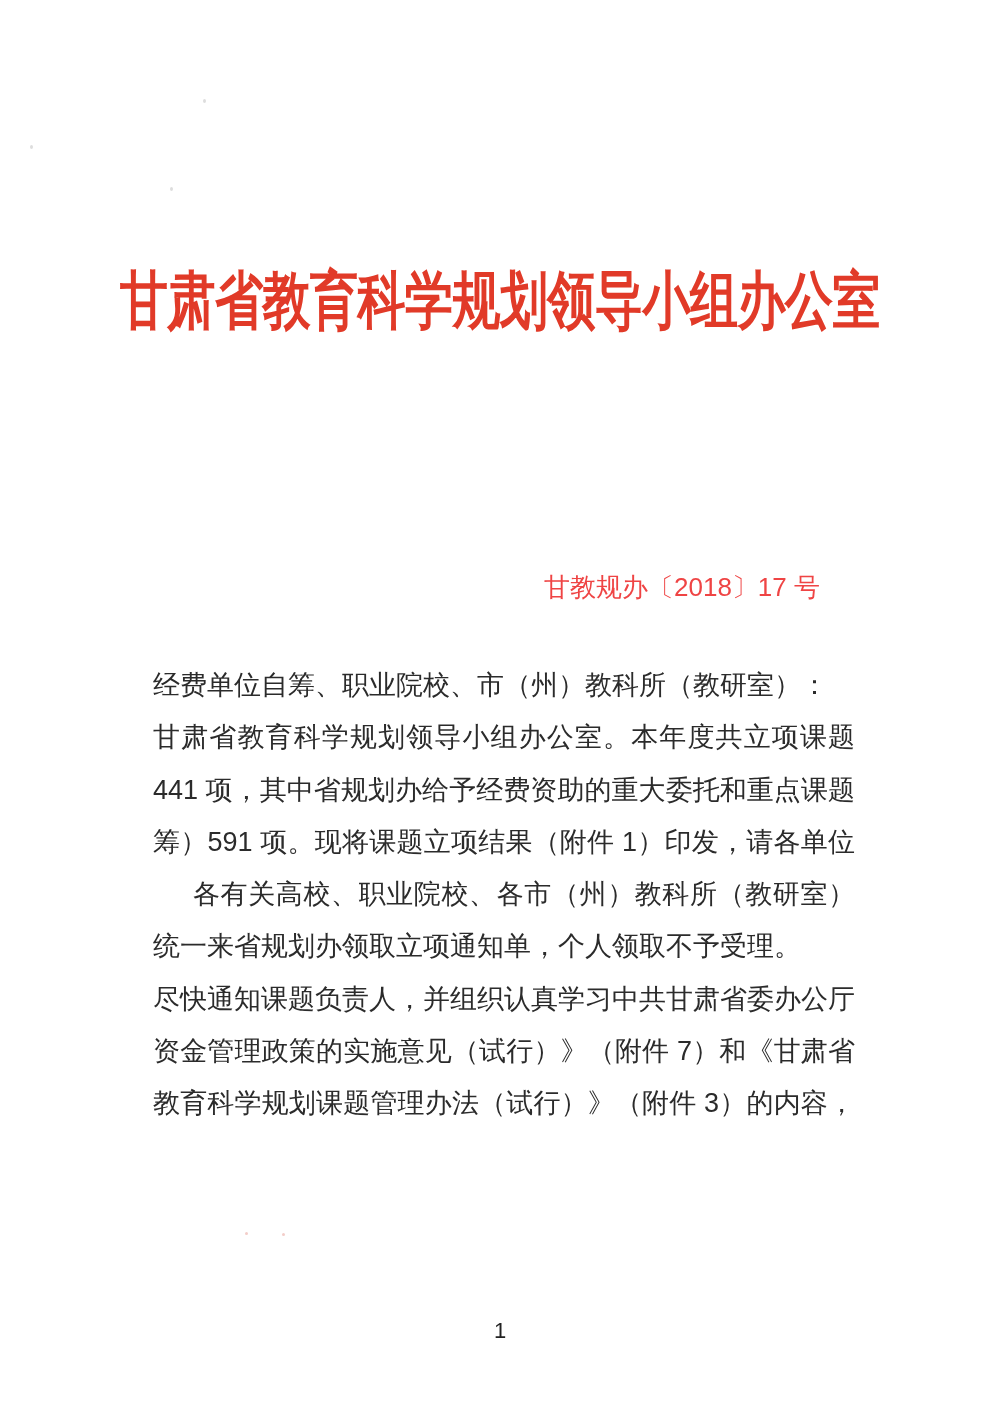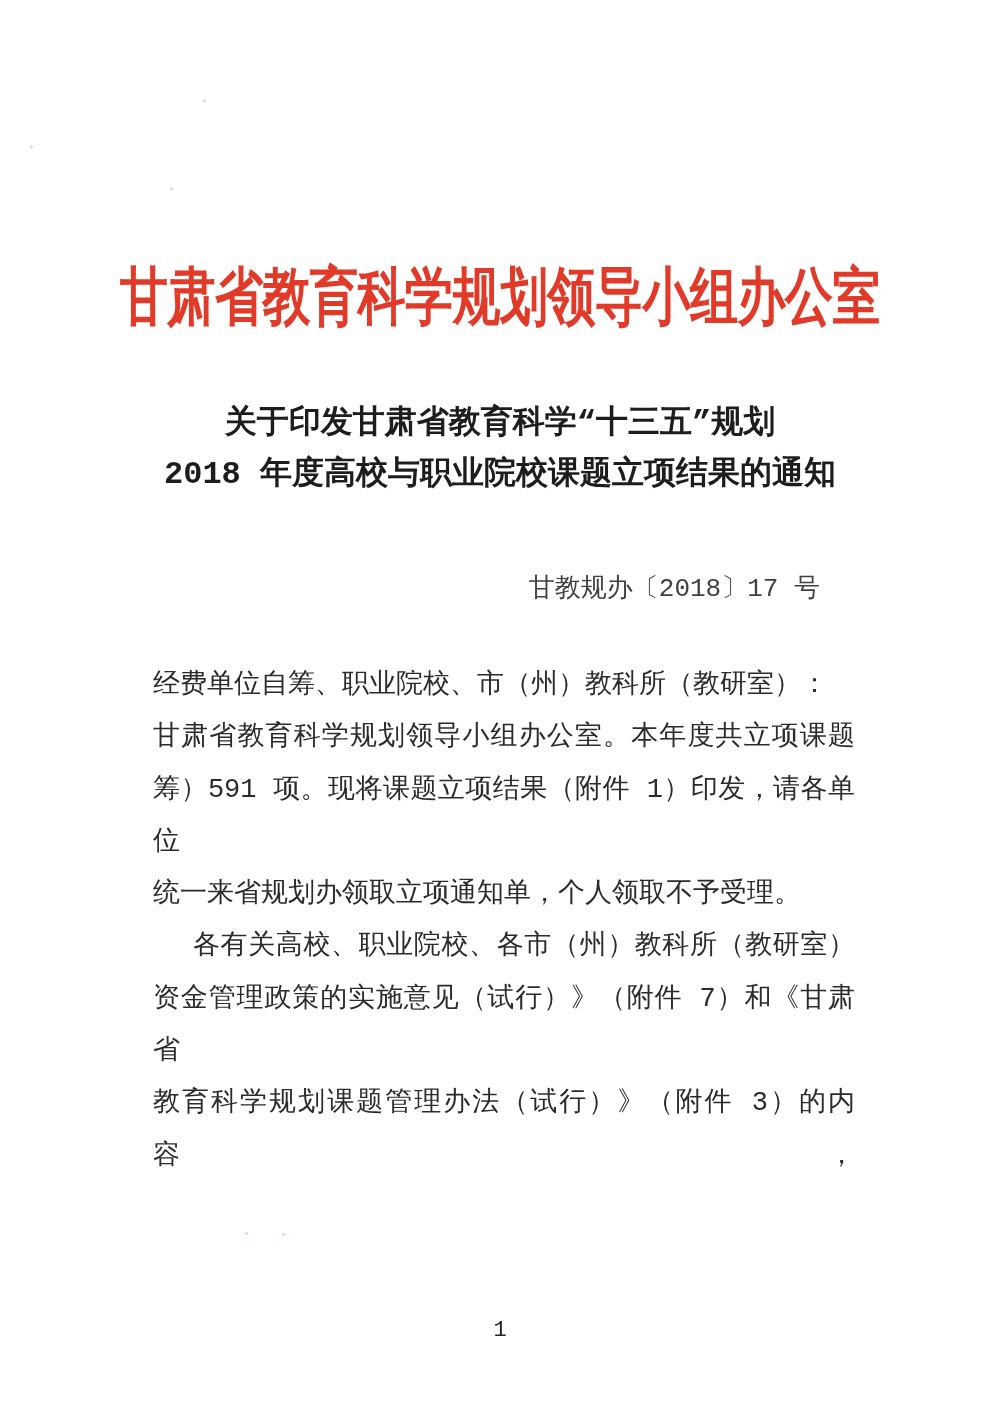--- a/index.html
+++ b/index.html
@@ -8,21 +8,21 @@
     --paper:#ffffff;
   }
   *{margin:0;padding:0;box-sizing:border-box;}
   html,body{background:#ffffff;}
   .page{
     position:relative;
     width:1000px;
     height:1414px;
     background:var(--paper);
     overflow:hidden;
-    font-family:Liberation Mono, monospace;
+    font-family:Liberation Sans, sans-serif;
     color:var(--ink);
   }
   
   .letterhead{
     position:absolute;
     top:270px;
     left:0;
     width:1000px;
     text-align:center;
     color:var(--red);
@@ -45,21 +45,21 @@
     font-size:32px;
     line-height:51px;
     color:#1d1d1d;
   }
   
   .doc-number{
     position:absolute;
     top:570px;
     right:180px;
     font-size:26px;
-    color:#404040;
+    color:#ef4444;
     white-space:nowrap;
   }
   
   .body-block{
     position:absolute;
     top:659px;
     left:153px;
     width:702px;
     font-size:27px;
     line-height:52.3px;
@@ -97,32 +97,30 @@
 <div class="page">
 
   <div class="speck gray" style="left:203px;top:99px"></div>
   <div class="speck gray" style="left:170px;top:187px"></div>
   <div class="speck gray" style="left:30px;top:145px"></div>
   <div class="speck pink" style="left:245px;top:1232px"></div>
   <div class="speck pink" style="left:282px;top:1233px"></div>
 
   <div class="letterhead">甘肃省教育科学规划领导小组办公室</div>
 
-  <div class="title-block">
-    <div>关于印发甘肃省教育科学“十三五”规划</div>
-    <div>2018 年度高校与职业院校课题立项结果的通知</div>
-  </div>
 
   <div class="doc-number">甘教规办〔2018〕17 号</div>
 
   <div class="body-block">
     <div class="line">经费单位自筹、职业院校、市（州）教科所（教研室）：</div>
     <div class="line fill">甘肃省教育科学规划领导小组办公室。本年度共立项课题</div>
+    <div class="line fill">441 项，其中省规划办给予经费资助的重大委托和重点课题</div>
     <div class="line fill">筹）591 项。现将课题立项结果（附件 1）印发，请各单位</div>
+    <div class="line fill indent">各有关高校、职业院校、各市（州）教科所（教研室）</div>
     <div class="line">统一来省规划办领取立项通知单，个人领取不予受理。</div>
-    <div class="line fill indent">各有关高校、职业院校、各市（州）教科所（教研室）</div>
+    <div class="line fill">尽快通知课题负责人，并组织认真学习中共甘肃省委办公厅</div>
     <div class="line fill">资金管理政策的实施意见（试行）》（附件 7）和《甘肃省</div>
     <div class="line fill">教育科学规划课题管理办法（试行）》（附件 3）的内容，</div>
   </div>
 
   <div class="page-number">1</div>
 
 </div>
 
 </body></html>

